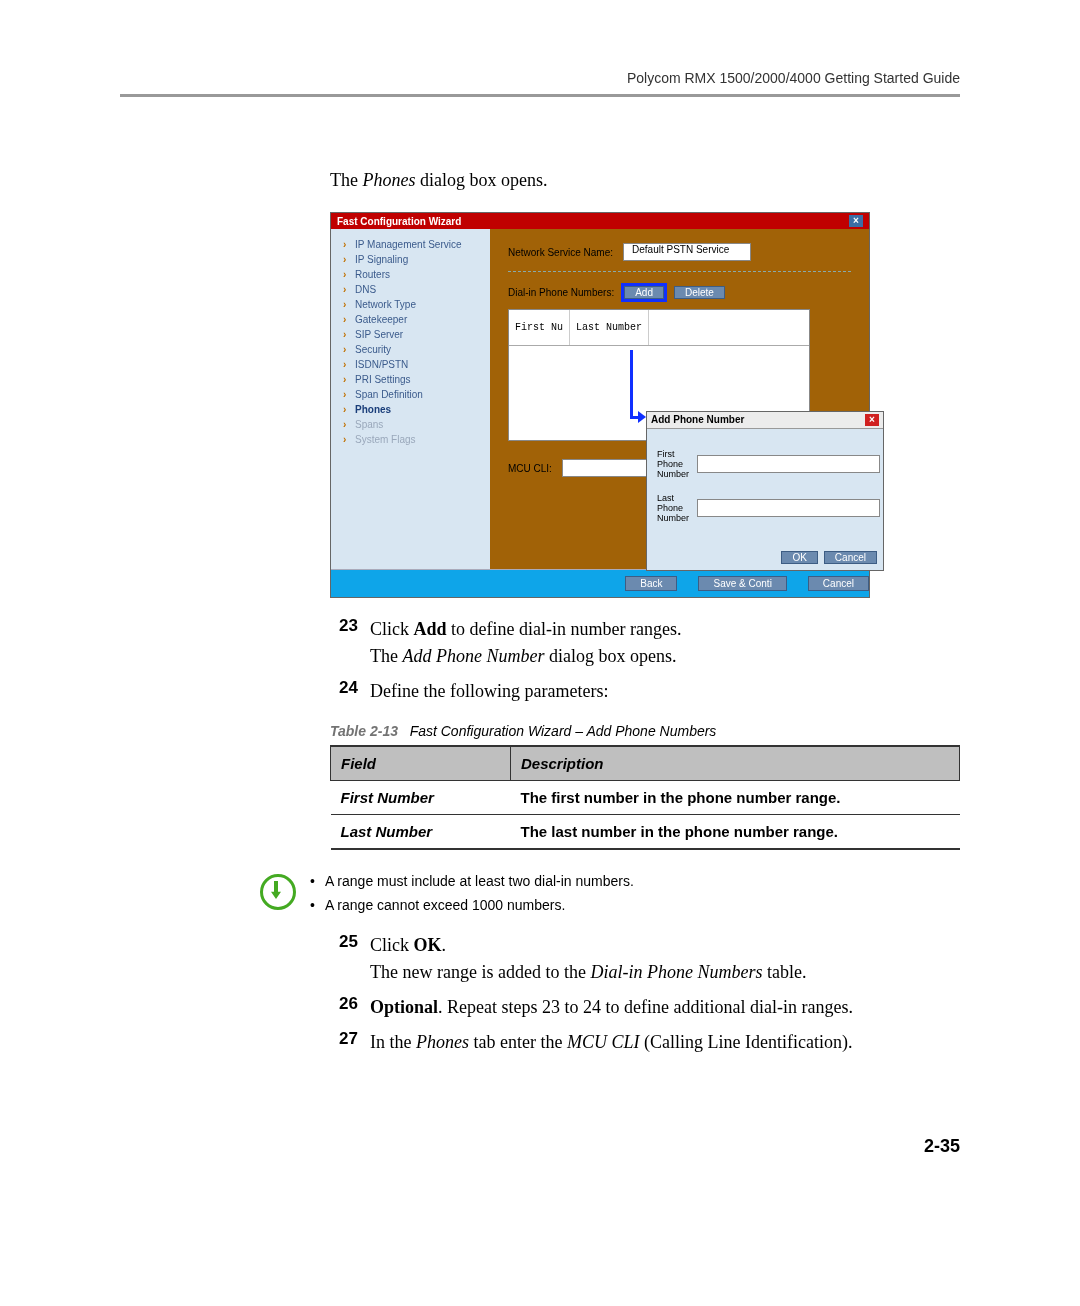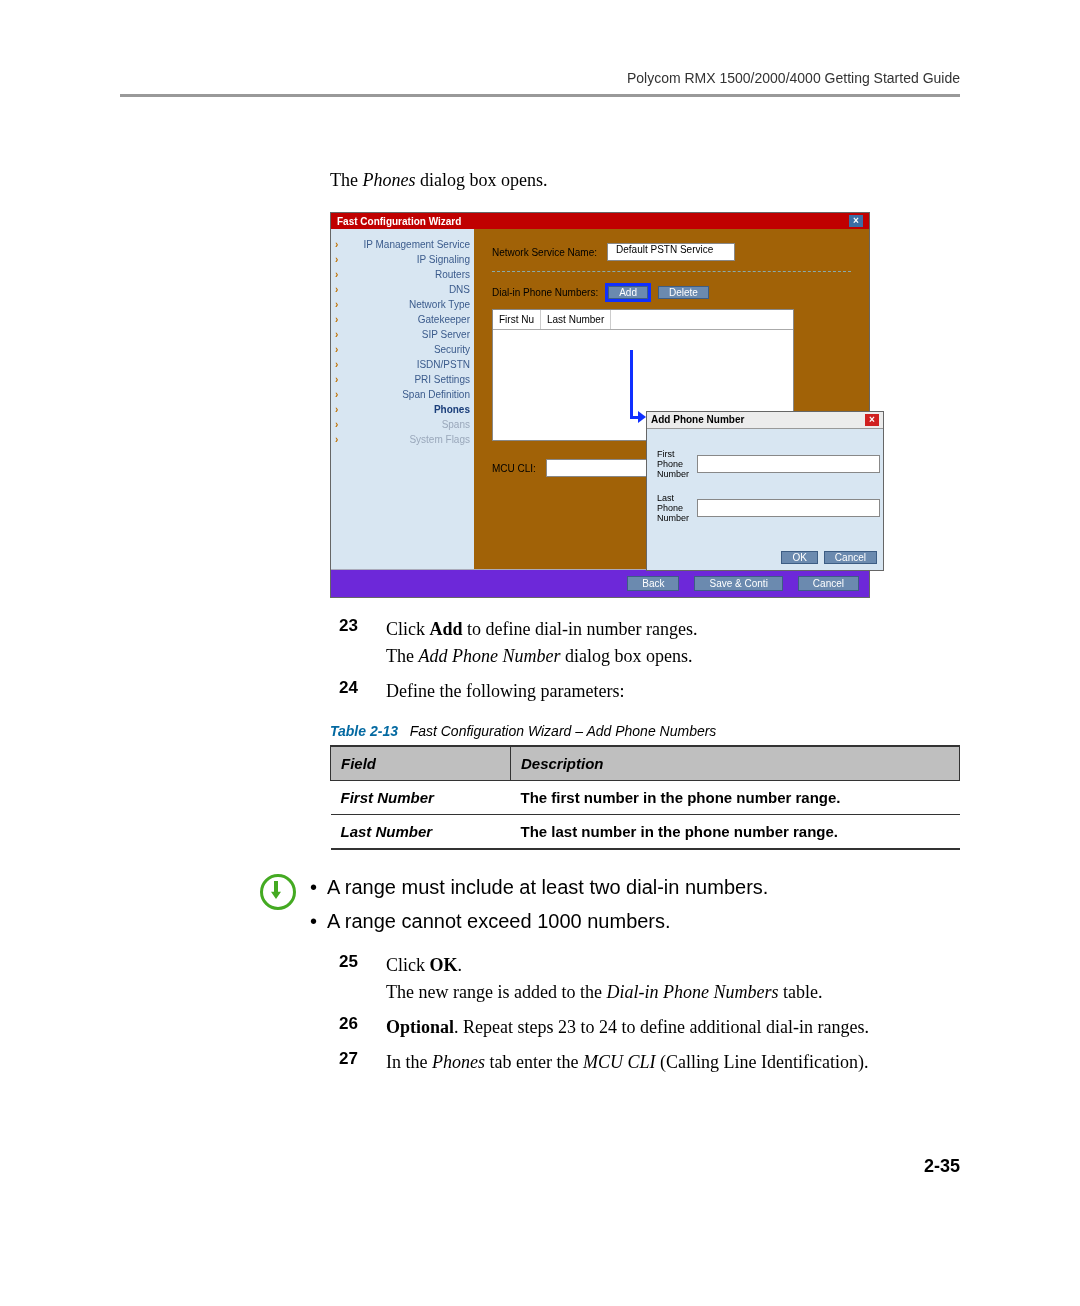--- a/index.html
+++ b/index.html
@@ -66,23 +66,22 @@
     line-height:12px;
     font-size:10px;
   }
   .wizard-body {
     display:flex;
     height: 340px;
   }
   .wizard-nav {
     width: 135px;
     background:#d8e6f2;
-    padding:8px 4px;
+    padding:8px 12px;
     color:#3b5b8c;
-    text-align:right;
   }
   .wizard-nav .nav-item {
     padding:2px 0 2px 12px;
     position:relative;
     white-space: nowrap;
   }
   .wizard-nav .nav-item::before {
     content:"›";
     position:absolute;
     left:0;
@@ -115,26 +114,26 @@
   .btn.cancel { background:#6b8aaf; }
   .btn.highlight { outline:3px solid #1030ff; }
   .num-table {
     border:1px solid #888; background:#fff; width:300px; height:130px;
     margin-top:6px;
   }
   .num-table .th {
     display:flex; font-size:10px; border-bottom:1px solid #aaa;
   }
   .num-table .th span {
-    padding:4px 6px; border-right:1px solid #ccc;
+    padding:12px 6px; border-right:1px solid #ccc;font-family:Liberation Mono, monospace;
   }
   .wizard-footer {
-    background:#6d28d9;
-    padding:6px 10px;
-    display:flex; justify-content:flex-end; gap:15px;
+    background:#0ea5e9;
+    padding:6px 0;
+    display:flex; justify-content:flex-end; gap:21px;
     border-top:1px solid #aab;
   }
   
   .arrow-v {
     position:absolute;
     left:300px;
     top:138px;
     width:3px;
     height:68px;
     background:#1030ff;
@@ -191,39 +190,39 @@
     background:#fff;
   }
   .sub-footer {
     display:flex; justify-content:flex-end; gap:6px;
     padding:4px 6px 6px 6px;
   }
 
   
   .step {
     display:flex;
-    gap:28px;
+    gap:12px;
     margin: 8px 0;
   }
   .step .num {
     font-weight:bold;
     font-family: Arial, sans-serif;
     font-size:17px;
     width:28px;
     text-align:right;
   }
   .step .txt { flex:1; }
 
   .table-caption {
     font-family: Arial, sans-serif;
     font-style: italic;
     font-size:14px;
     margin:18px 0 6px 0;
   }
-  .table-caption .tlabel { color:#0369a1; font-weight:bold; font-style:italic; }
+  .table-caption .tlabel { color:#737373; font-weight:bold; font-style:italic; }
 
   table.params {
     border-collapse: collapse;
     width: 100%;
     font-family: Arial, sans-serif;
     font-size:15px;
   }
   table.params th {
     background:#bfbfbf;
     text-align:left;
@@ -258,21 +257,21 @@
     content:"";
     position:absolute;
     left:8px; top:4px;
     width:10px; height:18px;
     background:#44aa22;
     clip-path: polygon(50% 0, 100% 40%, 70% 40%, 70% 100%, 30% 100%, 30% 40%, 0 40%);
     transform: rotate(180deg);
   }
   .note-text {
     font-family: Arial, sans-serif;
-    font-size:20px;
+    font-size:14px;
     line-height:1.7;
   }
   .note-text .bullet::before {
     content:"•";
     margin-right:10px;
   }
 
   .page-num {
     text-align:right;
     font-weight:bold;

